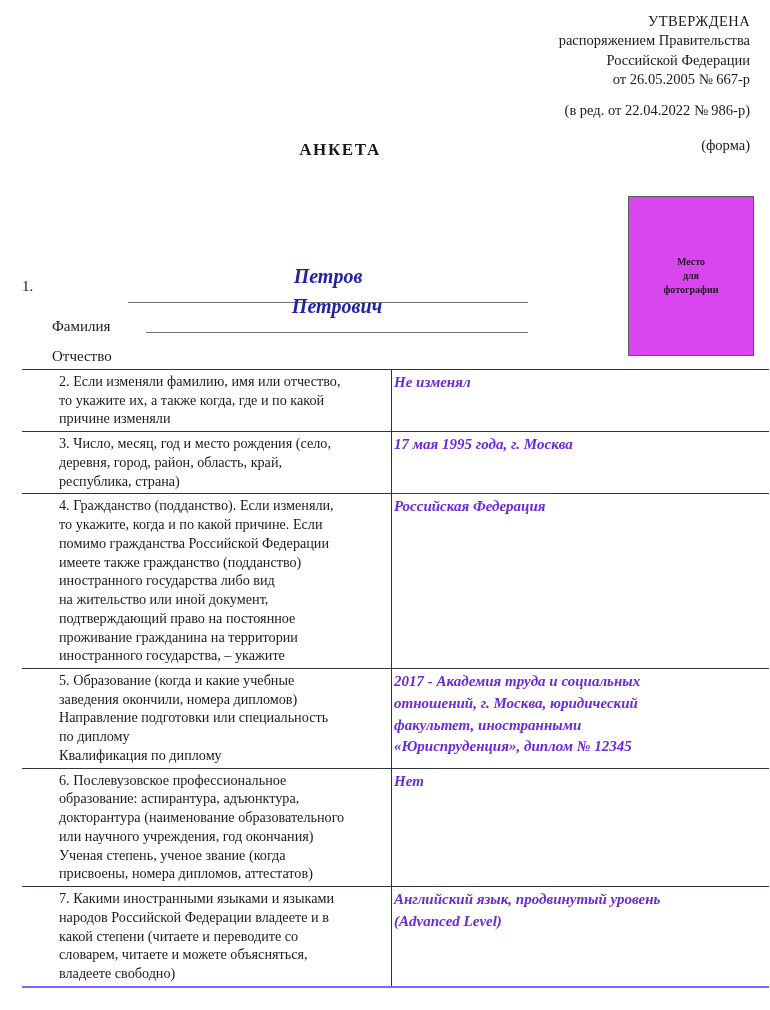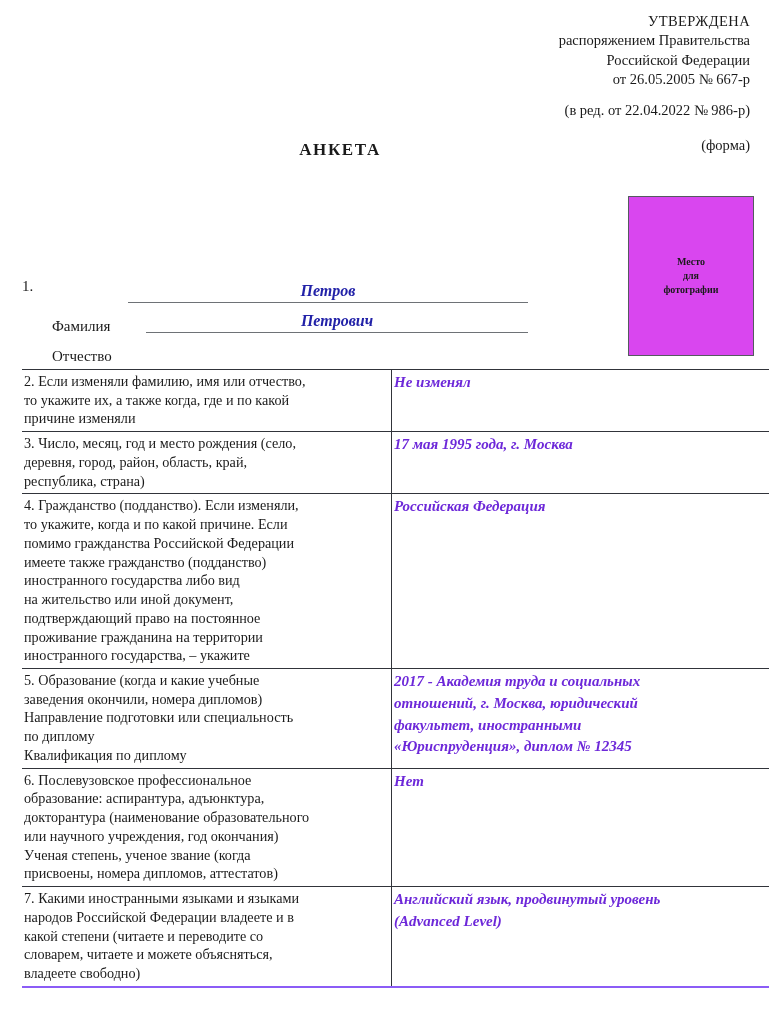--- a/index.html
+++ b/index.html
@@ -95,25 +95,25 @@
     margin-top: 40px;
   }
   .name-rule {
     position: absolute;
     bottom: 3px;
     height: 0;
     border-bottom: 1px solid #6e7276;
   }
   .name-value {
     position: absolute;
-    bottom: 6px;
+    bottom: 18px;
     font-family: "Liberation Serif", "DejaVu Serif", serif;
     font-style: italic;
     font-weight: bold;
-    font-size: 16px;
+    font-size: 20px;
     color: #2222a8;
     white-space: nowrap;
   }
 
   .row-fam .name-label { left: 30px; }
   .row-fam .name-rule  { left: 106px; width: 400px; }
   .row-fam .name-value { left: 106px; width: 400px; text-align: center; }
 
   .row-imya .name-label { left: 30px; }
   .row-imya .name-rule  { left: 68px; width: 438px; }
@@ -144,21 +144,21 @@
   }
   .col-prompt {
     width: 361px;
     border-right: 1px solid #31343a;
     color: #1a1a1a;
   }
   .col-answer {
     width: 369px;
     padding-left: 8px;
   }
-  .prompt-line { display: block; white-space: nowrap; }
+  .prompt-line { display: block; white-space: nowrap; margin-left: 35px; }
   .answer {
     font-family: "Liberation Serif", "DejaVu Serif", serif;
     font-style: italic;
     font-weight: bold;
     font-size: 15px;
     line-height: 1.45;
     color: #6d28d9;
   }
   .answer .a-line { display: block; white-space: nowrap; }
 </style>

